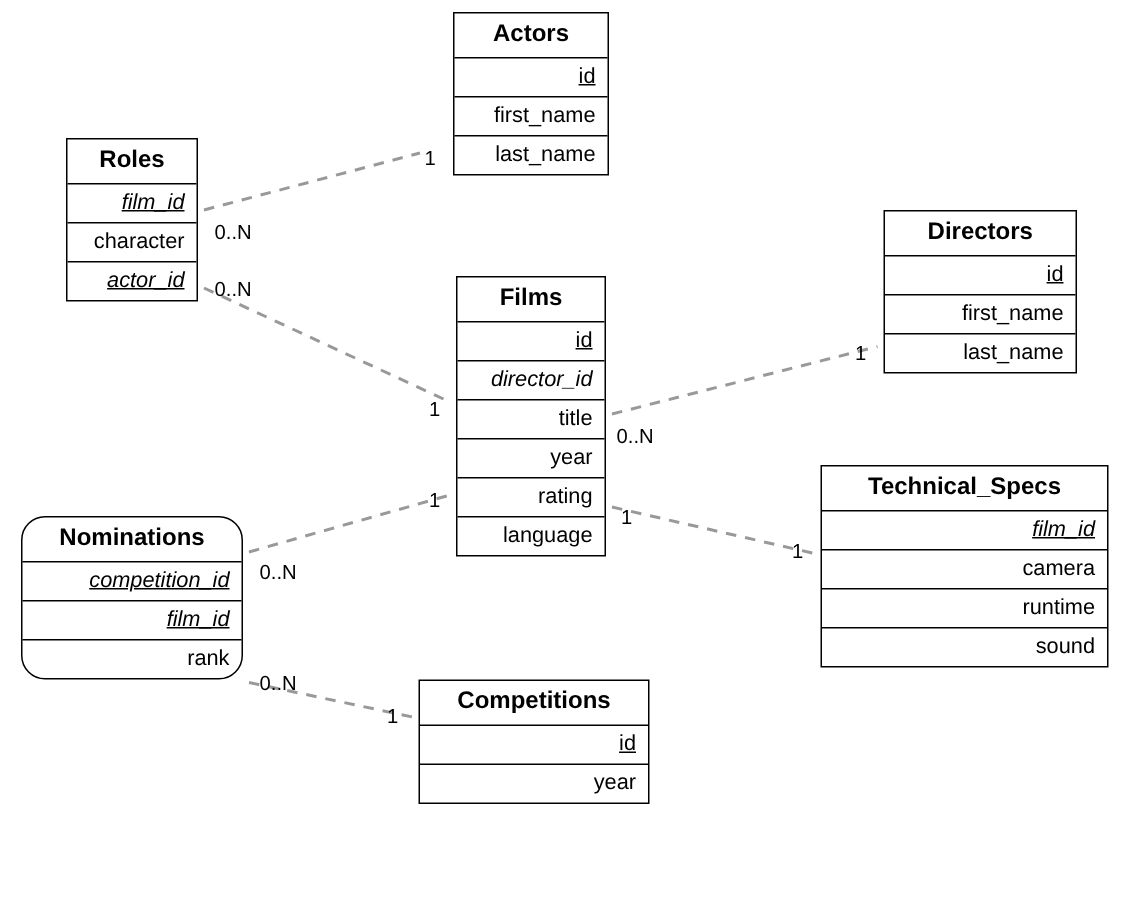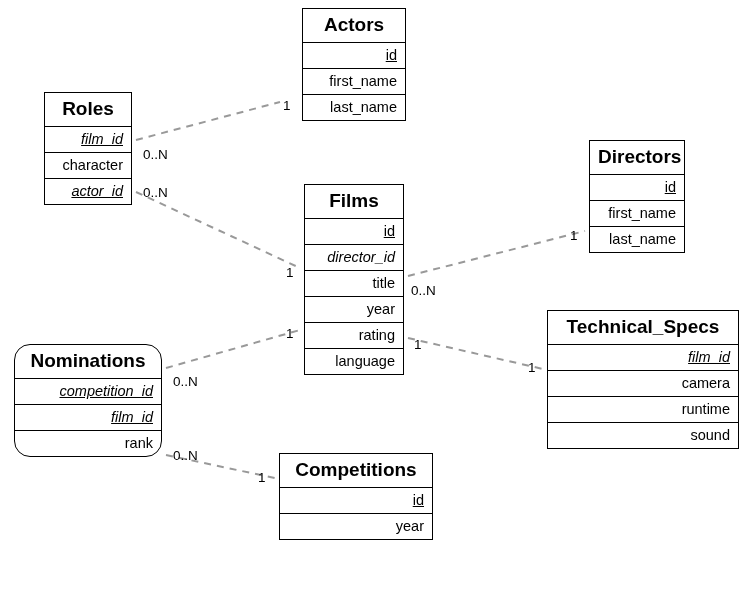--- a/index.html
+++ b/index.html
@@ -24,21 +24,21 @@
     pointer-events: none;
   }
   .entity {
     position: absolute;
     box-sizing: border-box;
     border: 1px solid #000000;
     background: #ffffff;
   }
   .entity-title {
     font-weight: bold;
-    font-size: 19px;
+    font-size: 16px;
     text-align: center;
     color: #000000;
     padding: 5px 8px 6px 8px;
     border-bottom: 1px solid #000000;
     white-space: nowrap;
   }
   .attr {
     font-size: 14.5px;
     color: #000000;
     text-align: right;
@@ -89,21 +89,21 @@
       </div>
       <div class="entity" style="left: 304px; top: 184px; width: 100px;">
         <div class="entity-title">Films</div>
         <div class="attr key">id</div>
         <div class="attr fk">director_id</div>
         <div class="attr">title</div>
         <div class="attr">year</div>
         <div class="attr">rating</div>
         <div class="attr">language</div>
       </div>
-      <div class="entity" style="left: 589px; top: 140px; width: 96px;">
+      <div class="entity" style="left: 589px; top: 140px; width: 129px;">
         <div class="entity-title">Directors</div>
         <div class="attr key">id</div>
         <div class="attr">first_name</div>
         <div class="attr">last_name</div>
       </div>
       <div class="entity" style="left: 547px; top: 310px; width: 192px;">
         <div class="entity-title">Technical_Specs</div>
         <div class="attr key fk">film_id</div>
         <div class="attr">camera</div>
         <div class="attr">runtime</div>

